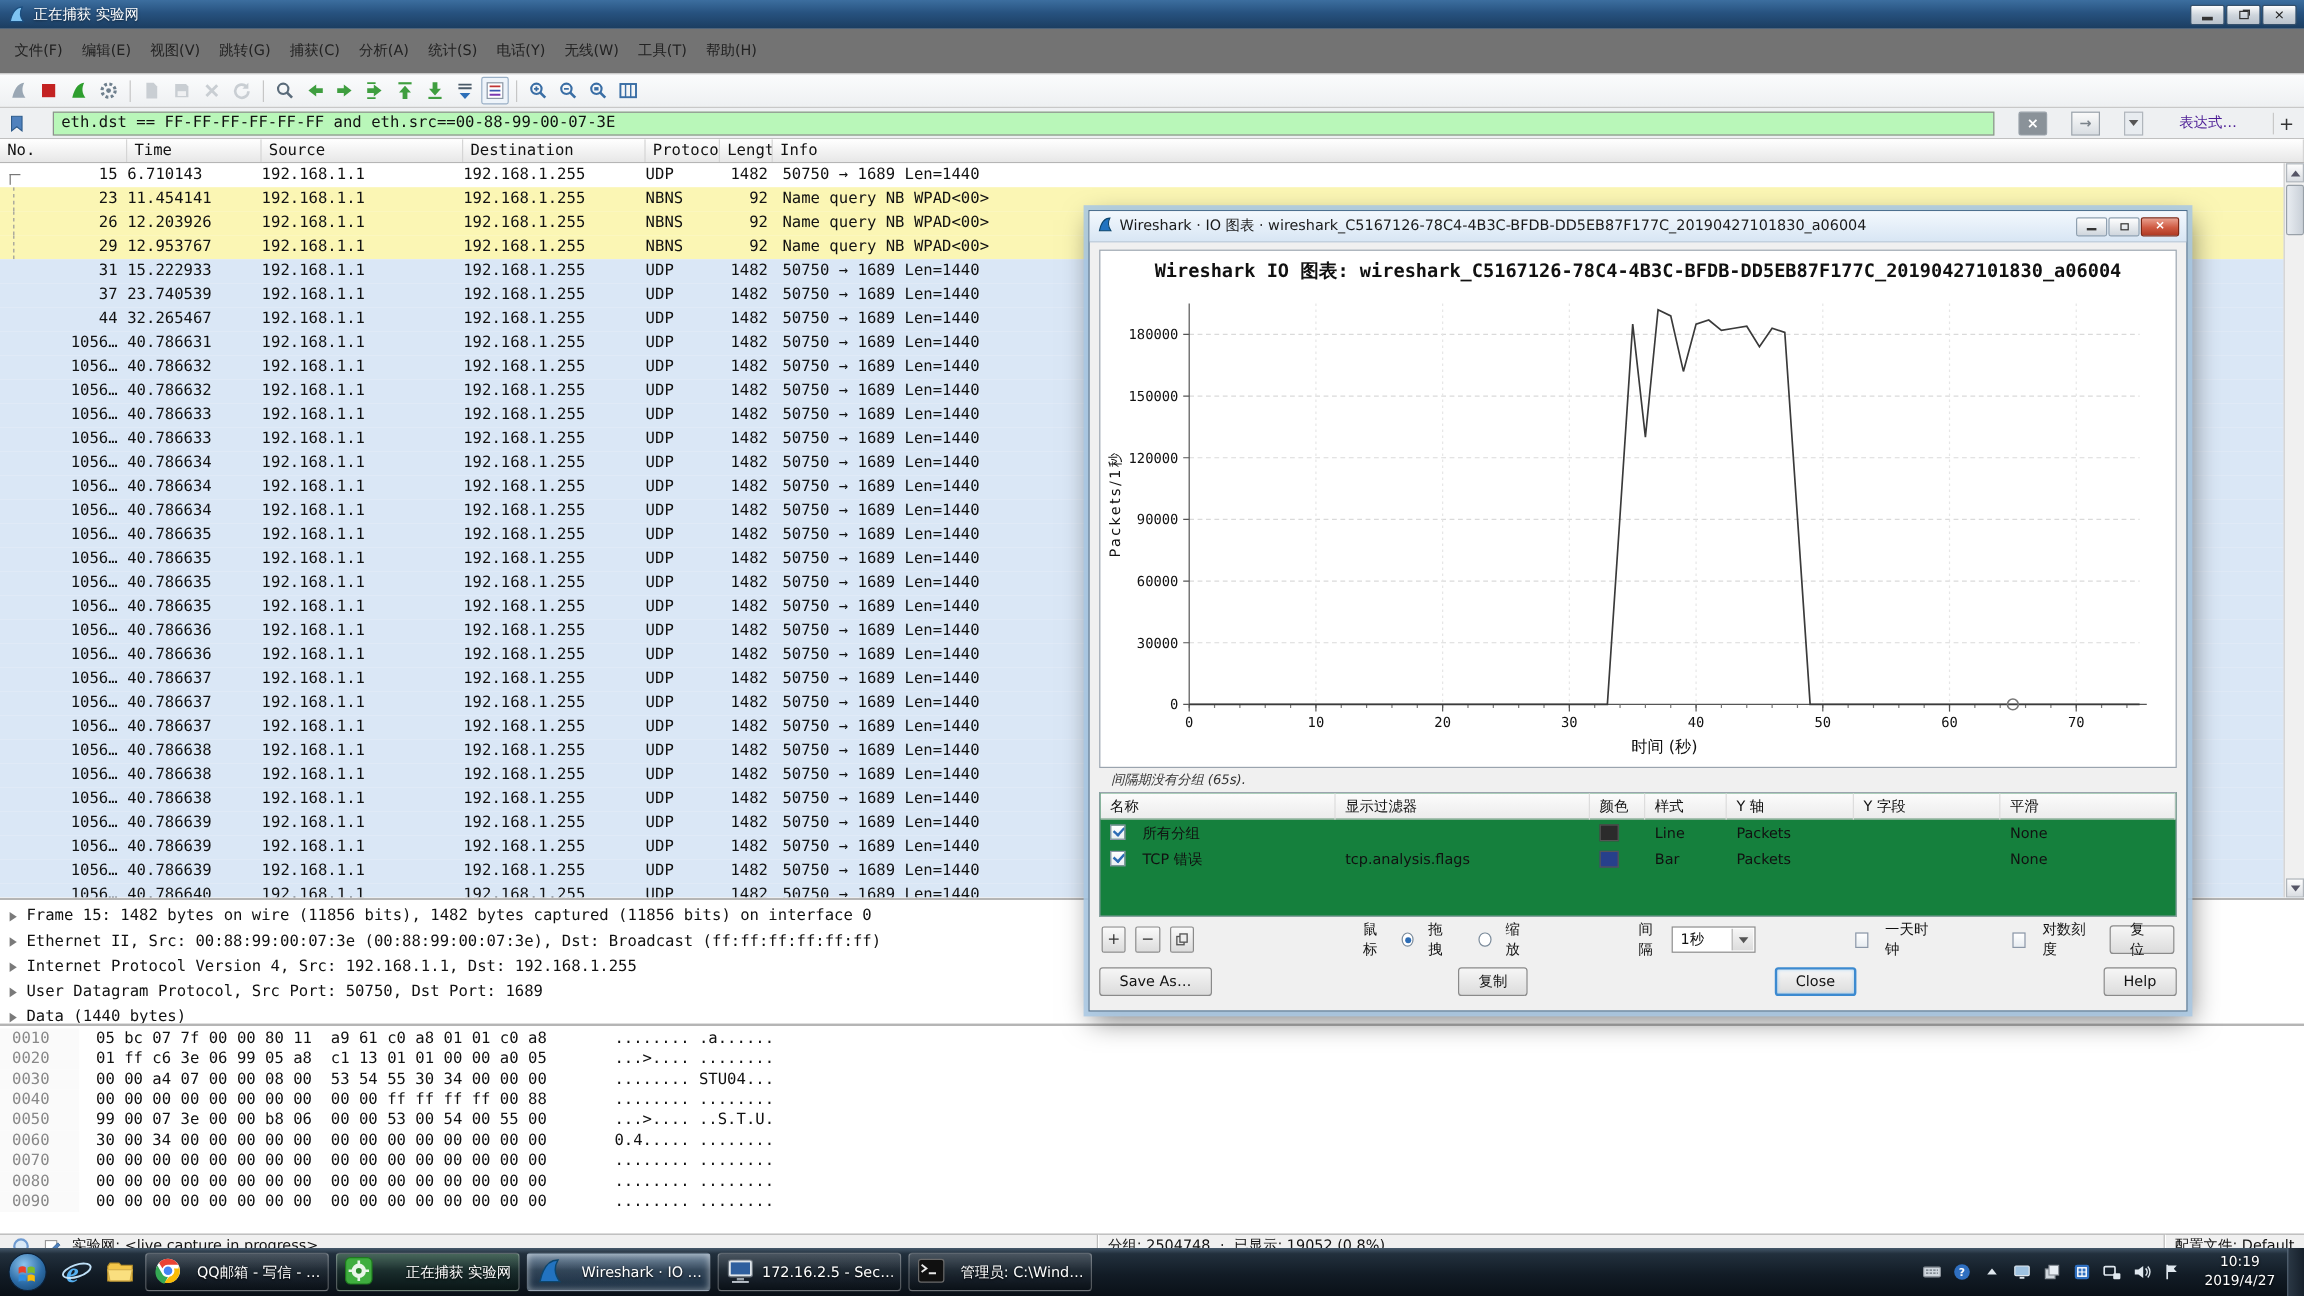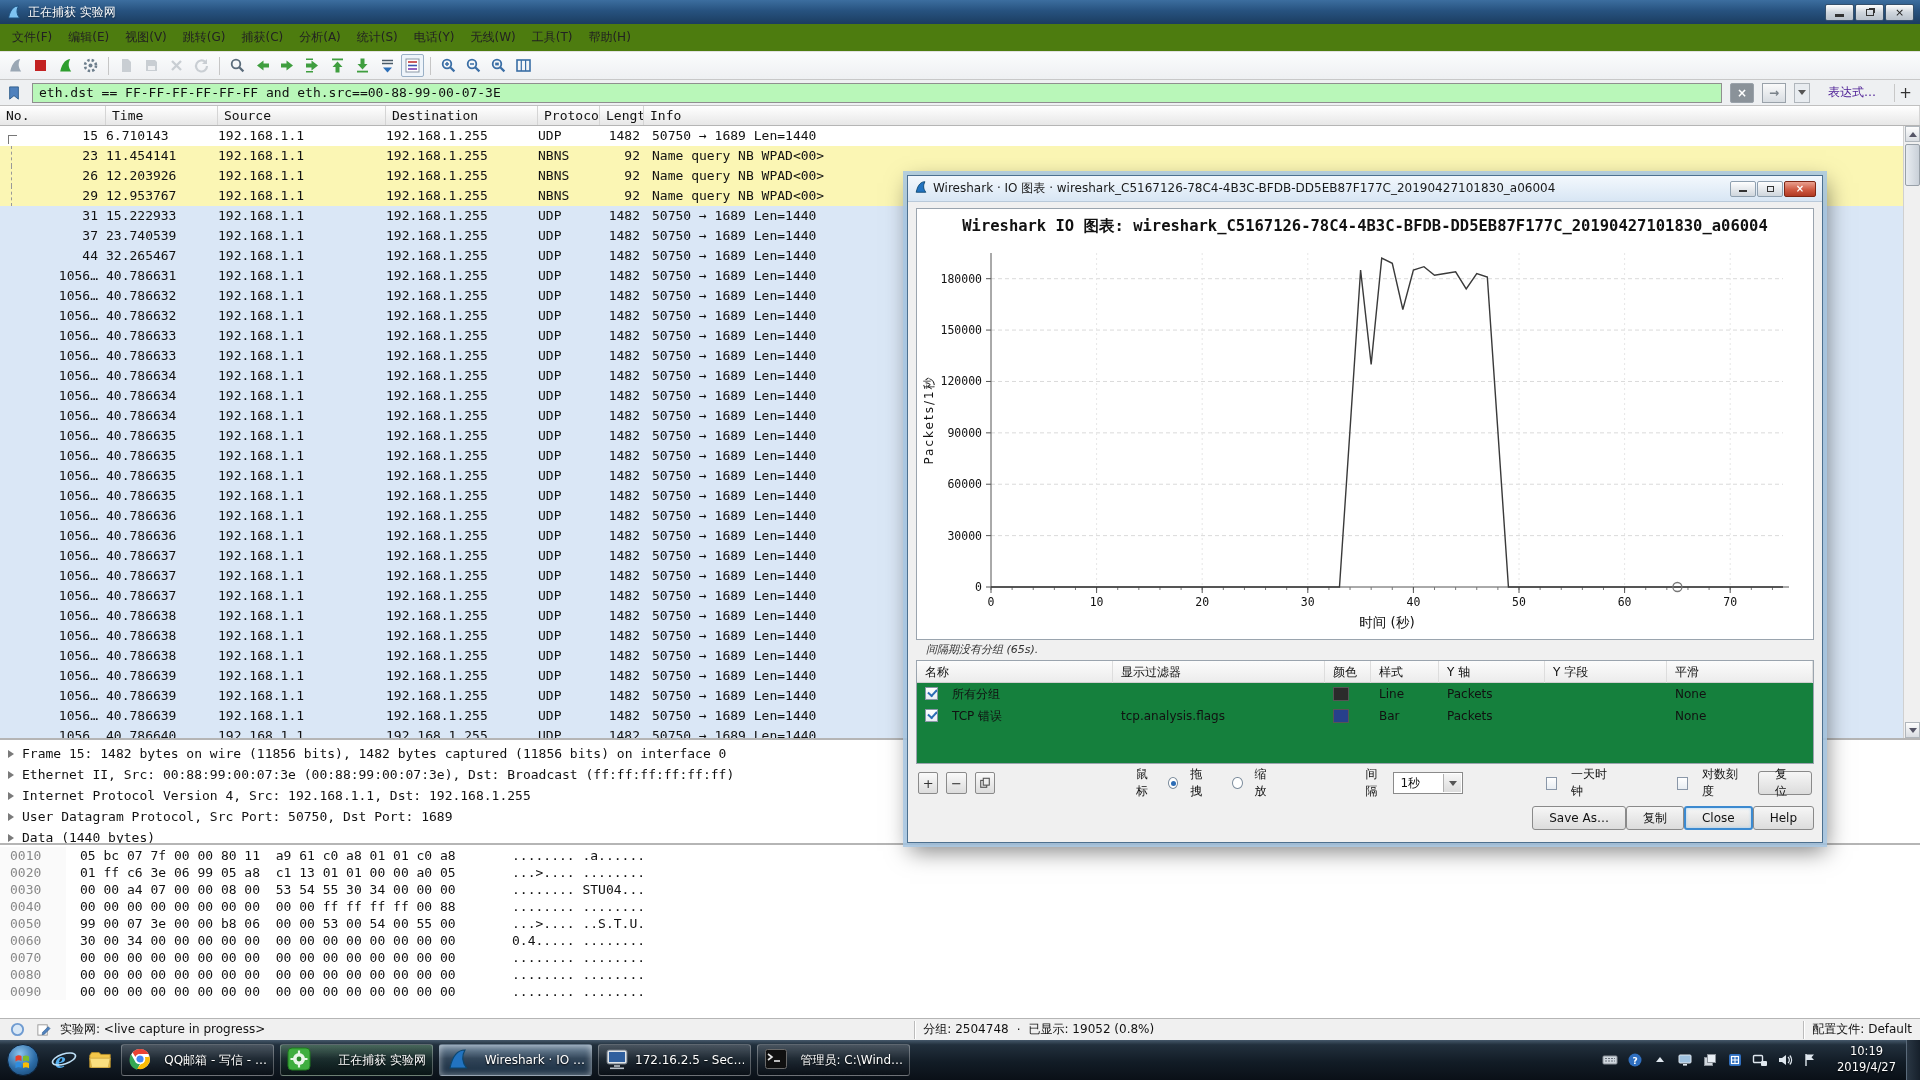--- a/index.html
+++ b/index.html
@@ -10,29 +10,29 @@
   
   .mainwin { position:absolute; left:0; top:0; width:1920px; height:1040px; display:flex; flex-direction:column; background:#f0f0f0; }
   .titlebar { height:24px; background:linear-gradient(#3c6e9f,#27527f 45%,#1b3d60); display:flex; align-items:center; padding:0 6px; color:#fff; flex:0 0 auto; }
   .titlebar .app-icon { width:16px; height:16px; margin-right:6px; }
   .title-text { font-size:12px; text-shadow:0 1px 2px #0008; }
   .winbtns { margin-left:auto; display:flex; gap:1px; }
   .wbtn { width:29px; height:17px; background:linear-gradient(#fdfdfd,#cfd6dd 50%,#b9c2cc); border:1px solid #35506b; border-radius:2px; display:flex; align-items:center; justify-content:center; color:#222; font-size:11px; line-height:1; }
   .wbtn .bar { width:9px; height:3px; background:#333; margin-top:6px; }
   .wbtn .rest { width:8px; height:7px; border:1px solid #333; box-shadow:2px -2px 0 -1px #333; }
 
-  .menubar { height:28px; background:#4d7c0f; display:flex; align-items:center; padding-left:4px; border-bottom:1px solid #e2e2e2; flex:0 0 auto; }
+  .menubar { height:38px; background:#737373; display:flex; align-items:center; padding-left:4px; border-bottom:1px solid #e2e2e2; flex:0 0 auto; }
   .menu-item { padding:2px 8px; color:#222; cursor:default; }
 
   .toolbar { height:28px; background:linear-gradient(#fbfcfd,#eef0f2); border-bottom:1px solid #c8c8c8; display:flex; align-items:center; padding-left:4px; gap:2px; flex:0 0 auto; }
   .ticon { width:23px; height:23px; display:flex; align-items:center; justify-content:center; border-radius:2px; }
   .ticon.boxed { border:1px solid #9ab0c6; background:#eef4fa; }
   .tsep { width:1px; height:18px; background:#c6c6c6; margin:0 4px; }
 
-  .filterbar { height:26px; background:#eef0f2; border-bottom:1px solid #c0c0c0; display:flex; align-items:center; padding:0 4px; gap:8px; flex:0 0 auto; }
+  .filterbar { height:26px; background:#eef0f2; border-bottom:1px solid #c0c0c0; display:flex; align-items:center; padding:0 4px; gap:20px; flex:0 0 auto; }
   .fbookmark { width:20px; height:18px; display:flex; align-items:center; justify-content:center; }
   .filter-input { flex:1; height:20px; background:#b9f7b9; border:1px solid #8f8f8f; display:flex; align-items:center; padding-left:6px; font-family:"DejaVu Sans Mono", monospace; font-size:13px; white-space:pre; overflow:hidden; }
   .fbtn { width:24px; height:20px; background:linear-gradient(#fafafa,#d8dde2); border:1px solid #9aa2aa; display:flex; align-items:center; justify-content:center; color:#555; font-weight:bold; }
   .fbtn.clear { background:#8a9299; color:#fff; border-radius:2px; }
   .fbtn.apply { color:#7a828a; }
   .fdrop { width:16px; height:20px; display:flex; align-items:center; justify-content:center; border:1px solid #b0b6bc; background:#e8ecf0; }
   .caret { width:0; height:0; border-left:4px solid transparent; border-right:4px solid transparent; border-top:5px solid #555; }
   .fexp { padding:0 10px; color:#4c1d95; }
   .fplus { width:22px; text-align:center; font-size:15px; color:#333; border-left:1px solid #c8c8c8; }
 
@@ -98,21 +98,21 @@
   .cb.checked::after { content:""; position:absolute; left:2px; top:1px; width:7px; height:4px; border-left:2px solid #2c6cb5; border-bottom:2px solid #2c6cb5; transform:rotate(-48deg); }
   .swatch { display:inline-block; width:16px; height:14px; vertical-align:-3px; border:1px solid #555; }
   .io-controls { height:34px; display:flex; align-items:center; gap:8px; padding:4px 2px 0; }
   .sqbtn { width:24px; height:22px; background:linear-gradient(#fafafa,#dcdcdc); border:1px solid #8a8a8a; border-radius:2px; display:flex; align-items:center; justify-content:center; font-size:13px; color:#333; }
   .radio { width:12px; height:12px; border-radius:50%; border:1px solid #7b8b9b; background:#fff; position:relative; display:inline-block; vertical-align:-2px; margin:0 4px; }
   .radio.sel::after { content:""; position:absolute; left:2.5px; top:2.5px; width:5px; height:5px; border-radius:50%; background:#2c6cb5; }
   .select { width:82px; height:22px; background:#fff; border:1px solid #8a8a8a; display:flex; align-items:center; padding-left:6px; position:relative; }
   .select .dd { position:absolute; right:1px; top:1px; bottom:1px; width:18px; background:linear-gradient(#f6f6f6,#dcdcdc); border-left:1px solid #b0b0b0; display:flex; align-items:center; justify-content:center; }
   .btn { height:24px; padding:0 16px; background:linear-gradient(#f6f6f6,#dcdcdc); border:1px solid #8a8a8a; border-radius:3px; display:flex; align-items:center; justify-content:center; font-size:12px; color:#111; }
   .btn.focused { border:2px solid #3c8ad0; box-shadow:inset 0 0 3px #9fd0f5; }
-  .io-buttons { height:34px; display:flex; align-items:center; justify-content:flex-end; gap:0; padding-top:6px; }
+  .io-buttons { height:34px; display:flex; align-items:center; justify-content:space-between; gap:14px; padding-top:6px; }
 
   
   .taskbar { position:absolute; left:0; top:1040px; width:1920px; height:40px; background:linear-gradient(#45586a,#22303d 12%,#121c26 55%,#0a1017); display:flex; align-items:center; color:#fff; z-index:20; }
   .orb { width:46px; height:40px; display:flex; align-items:center; justify-content:center; }
   .qicon { width:36px; height:40px; display:flex; align-items:center; justify-content:center; }
   .taskbtn { width:153px; height:32px; margin:0 3px; border:1px solid rgba(255,255,255,0.28); border-radius:3px; background:linear-gradient(rgba(255,255,255,0.18),rgba(255,255,255,0.05) 45%,rgba(0,0,0,0.12)); display:flex; align-items:center; padding:0 6px; gap:6px;justify-content:space-between; }
   .taskbtn.active { background:linear-gradient(rgba(200,228,255,0.55),rgba(140,185,230,0.25) 45%,rgba(60,110,160,0.3)); box-shadow:inset 0 0 6px rgba(255,255,255,0.5); }
   .taskbtn.capture { background:linear-gradient(rgba(160,230,160,0.30),rgba(80,160,80,0.12) 45%,rgba(0,40,0,0.15)); }
   .tb-label { font-size:12px; white-space:nowrap; overflow:hidden; text-shadow:0 1px 2px #000; }
   .tray { margin-left:auto; display:flex; align-items:center; gap:7px; padding-right:8px; }

